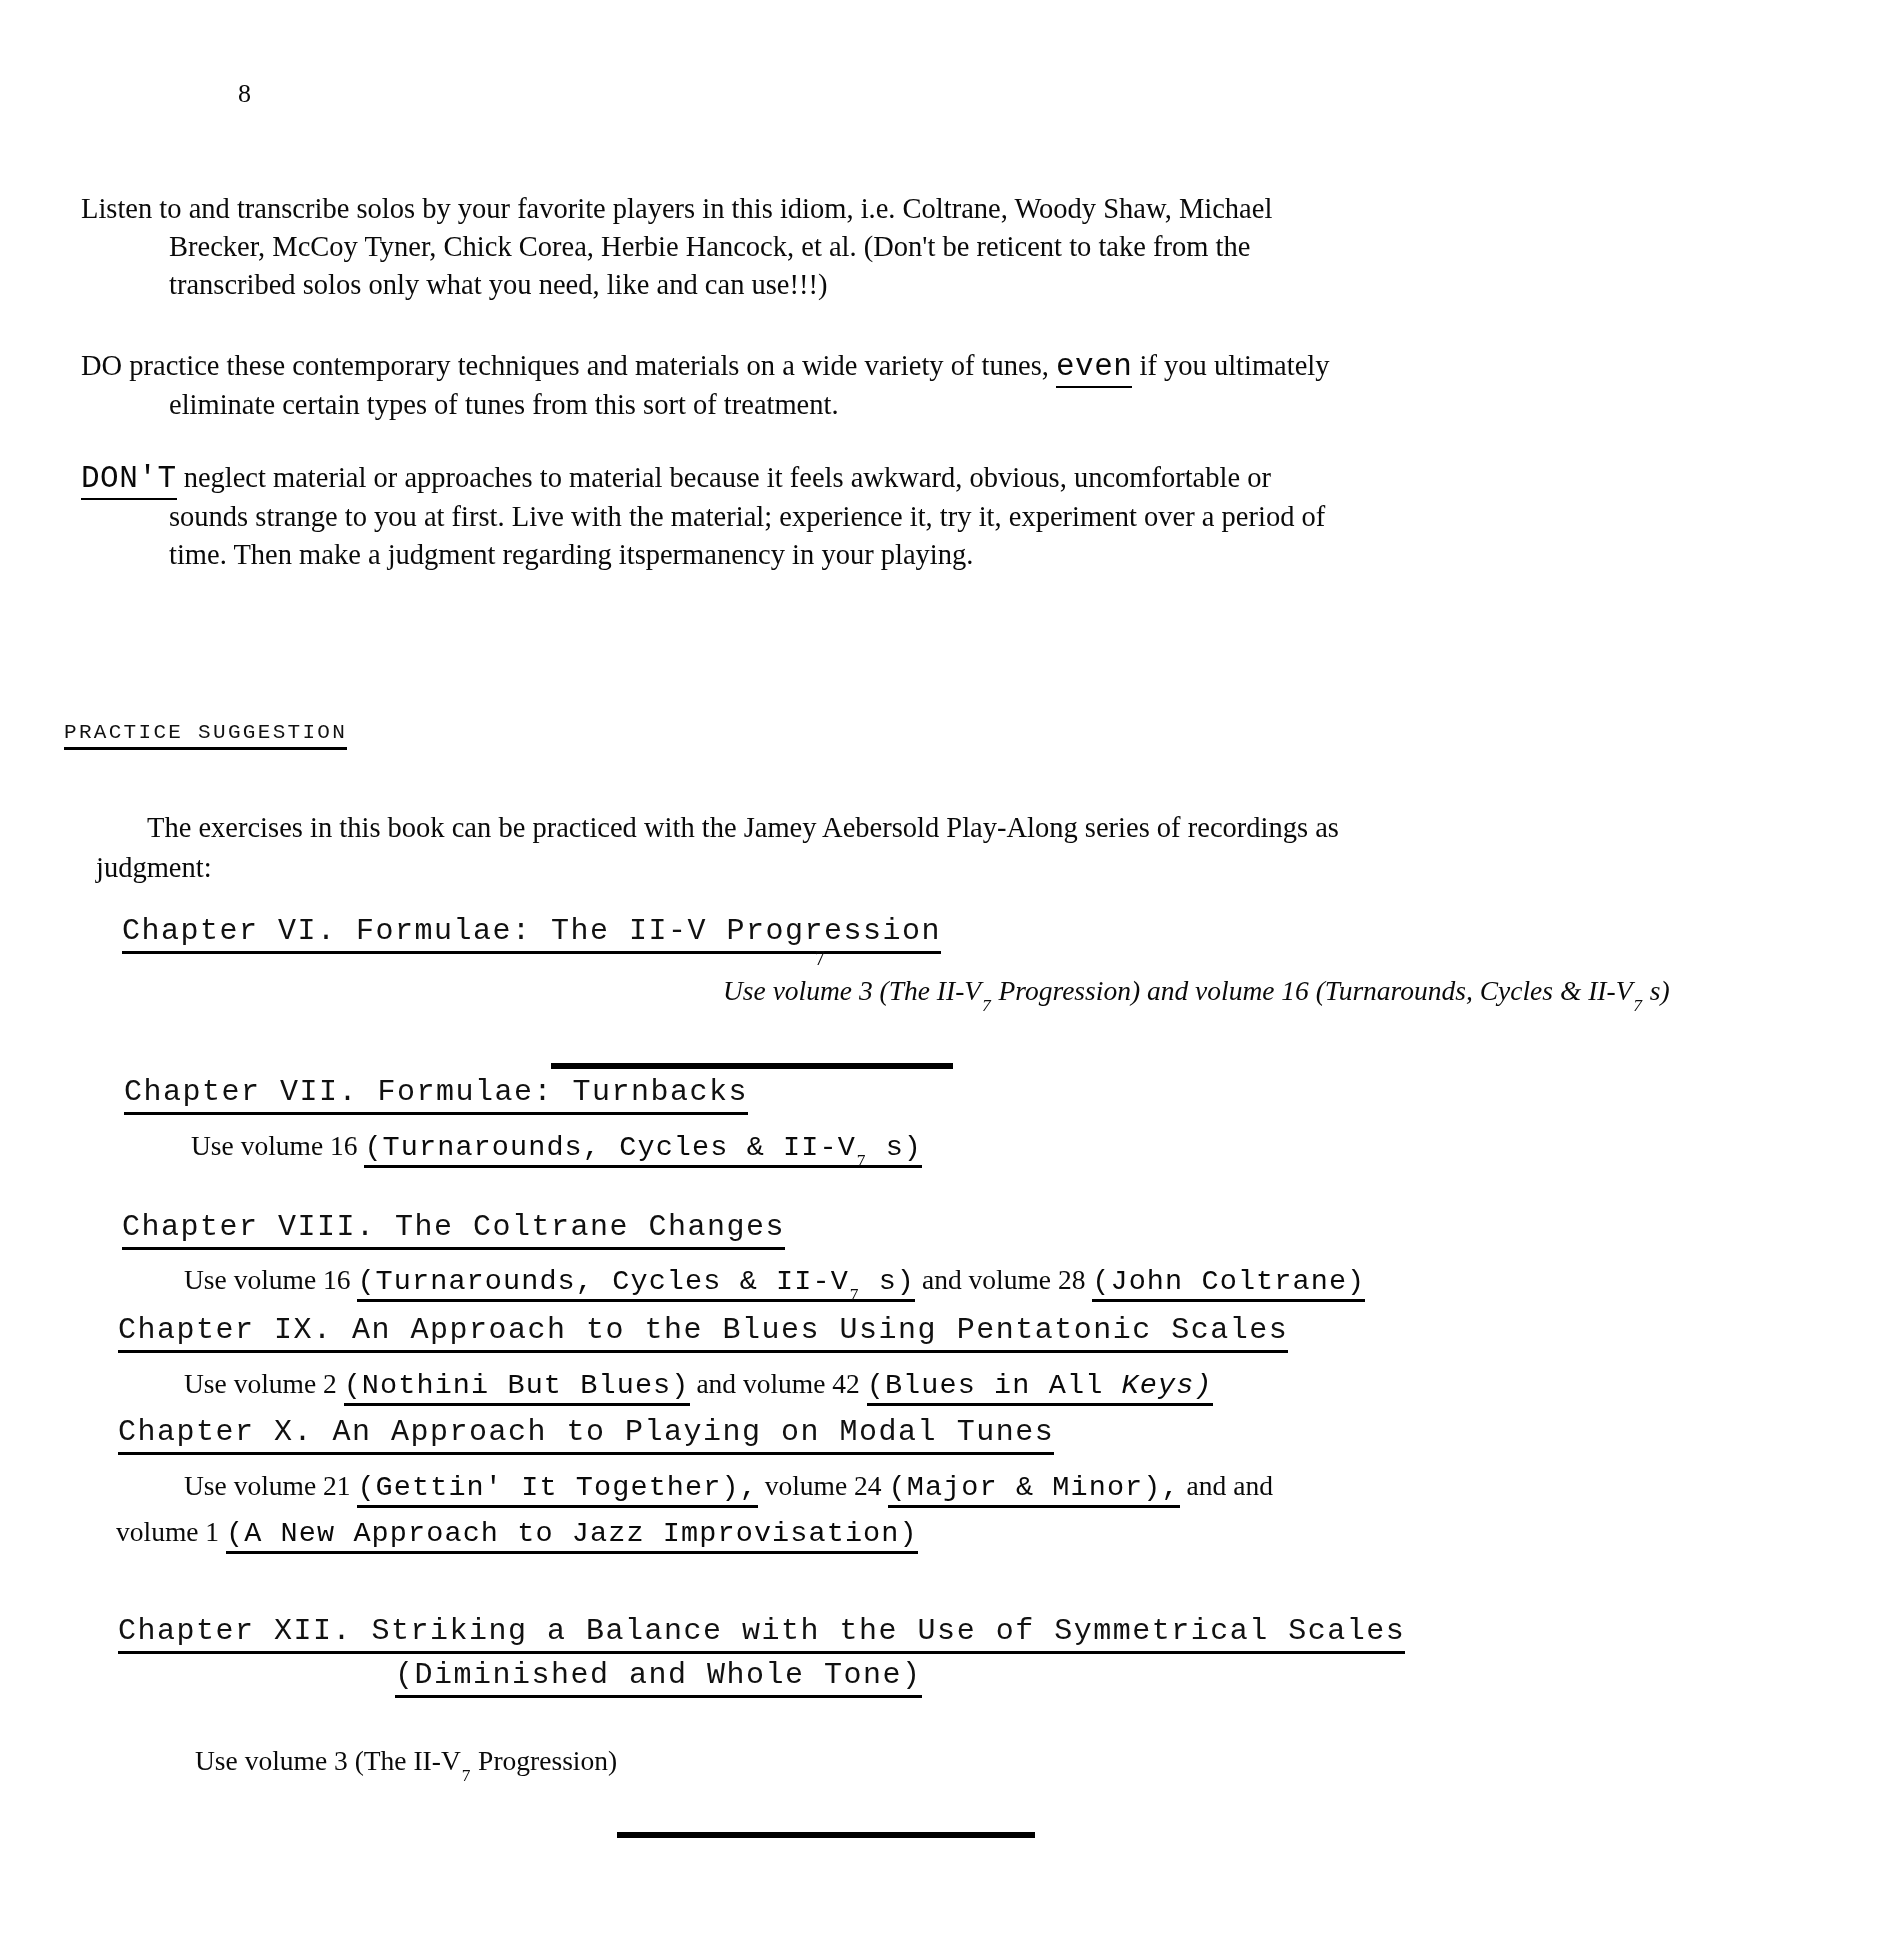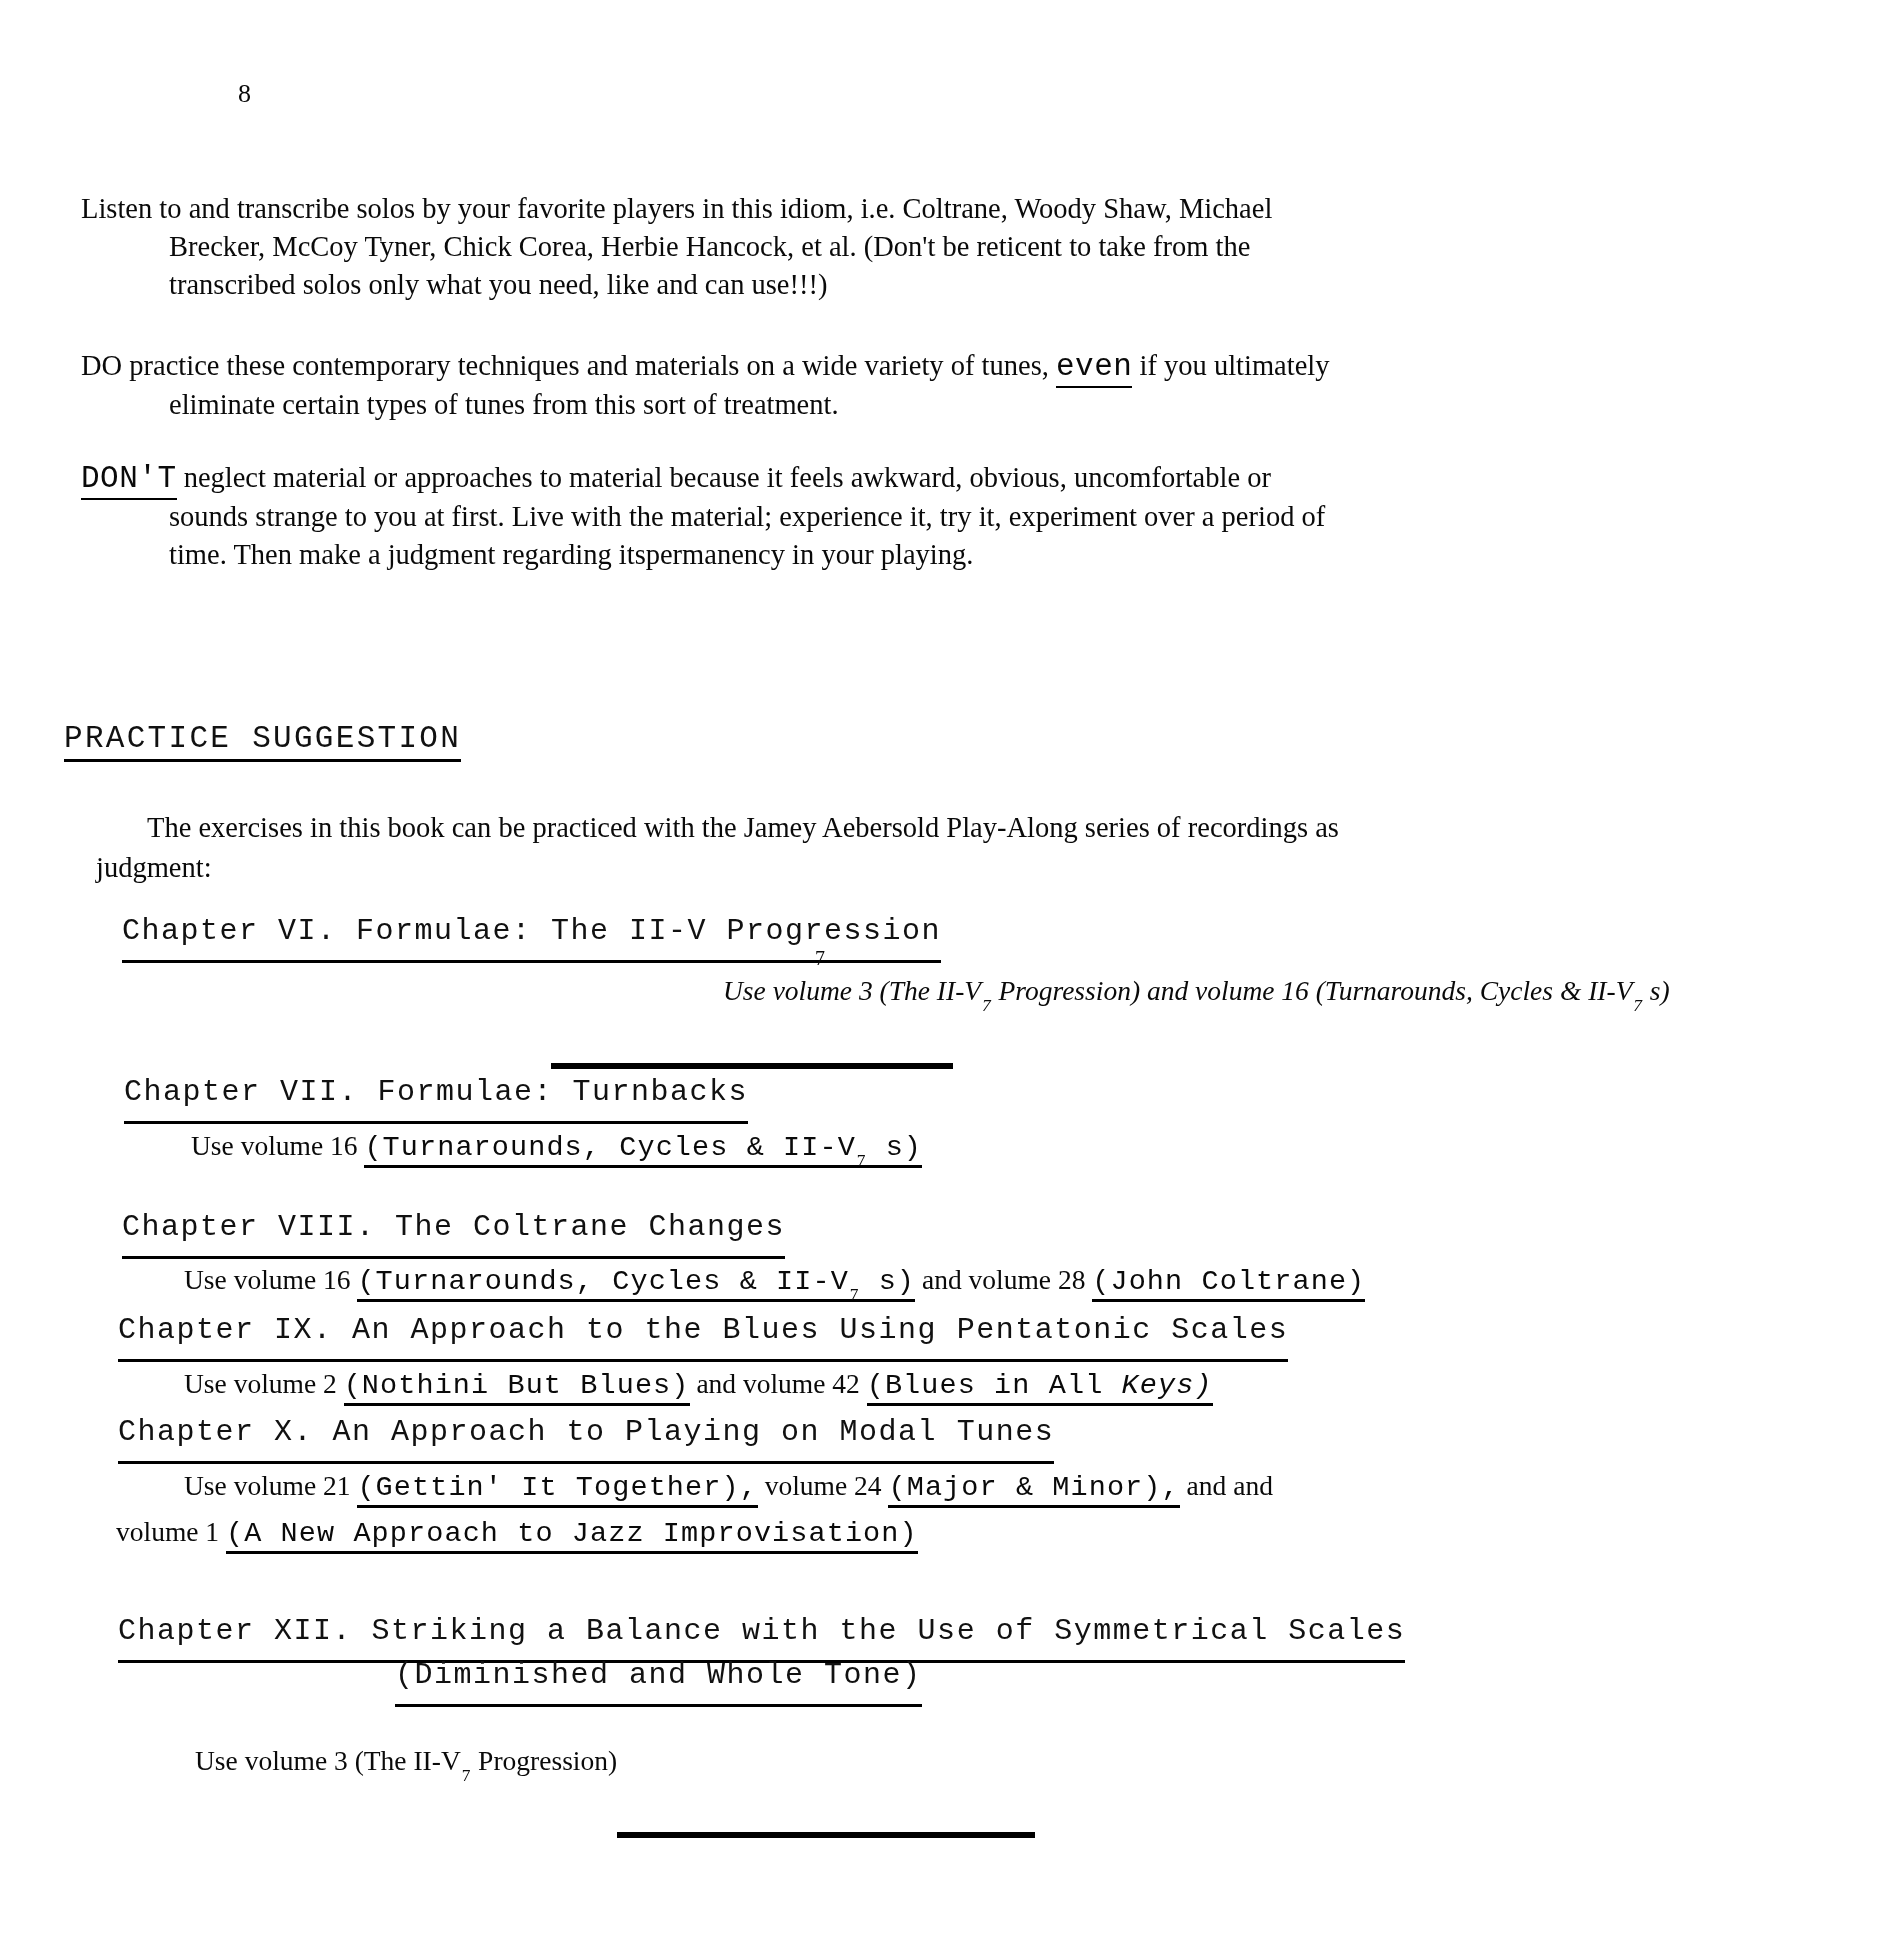--- a/index.html
+++ b/index.html
@@ -85,21 +85,21 @@
     border-bottom: 2.8px solid #000;
     padding-bottom: 1.8px;
   }
 
   
   #heading-practice {
     position: absolute;
     left: 64px;
     top: 721px;
     font-family: "Liberation Mono", "DejaVu Sans Mono", monospace;
-    font-size: 31px;
+    font-size: 21px;
     letter-spacing: 2.3px;
     color: #111;
     border-bottom: 3.7px solid #000;
     padding-bottom: 2.8px;
     display: inline-block;
   }
 
   #para-exercises {
     left: 81px;
     top: 808px;
@@ -116,21 +116,21 @@
   }
 
   
   .chapter-title {
     position: absolute;
     font-family: "Liberation Mono", "DejaVu Sans Mono", monospace;
     font-size: 30px;
     letter-spacing: 1.5px;
     color: #111;
     border-bottom: 3.7px solid #000;
-    padding-bottom: 12px;
+    padding-bottom: 3px;
     white-space: nowrap;
   }
 
   .use-line {
     position: absolute;
     font-family: "Liberation Serif", "DejaVu Serif", serif;
     font-size: 27.5px;
     color: #0a0a0a;
     white-space: nowrap;
   }

